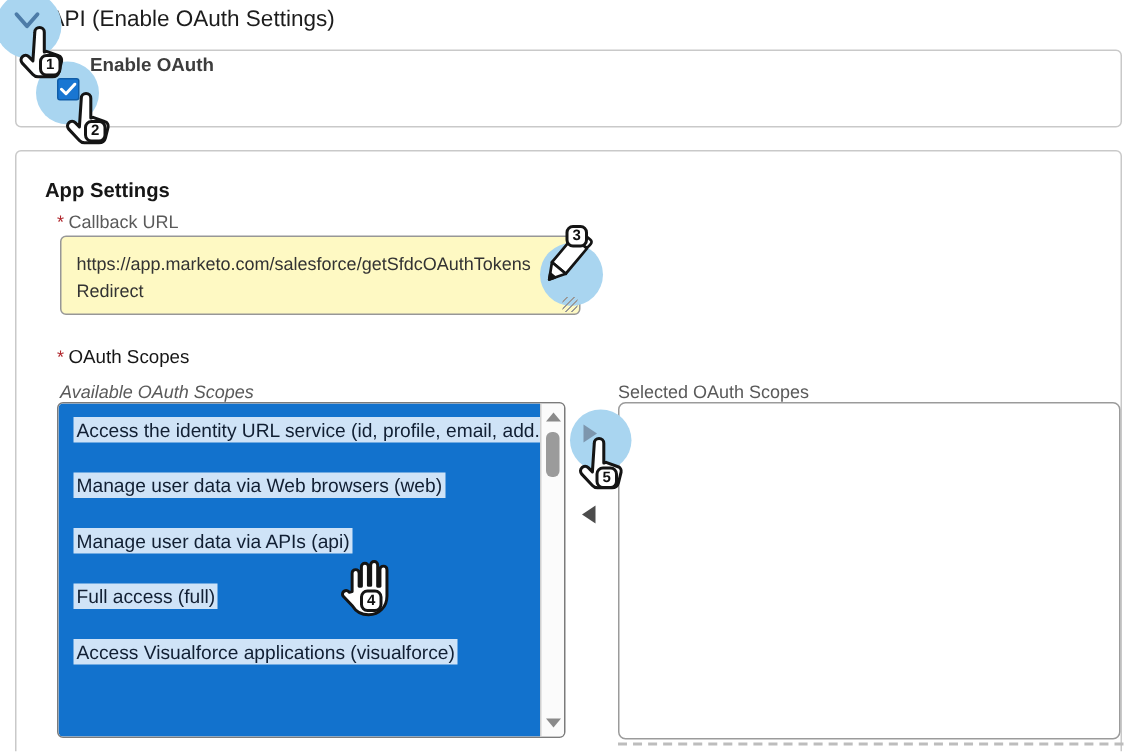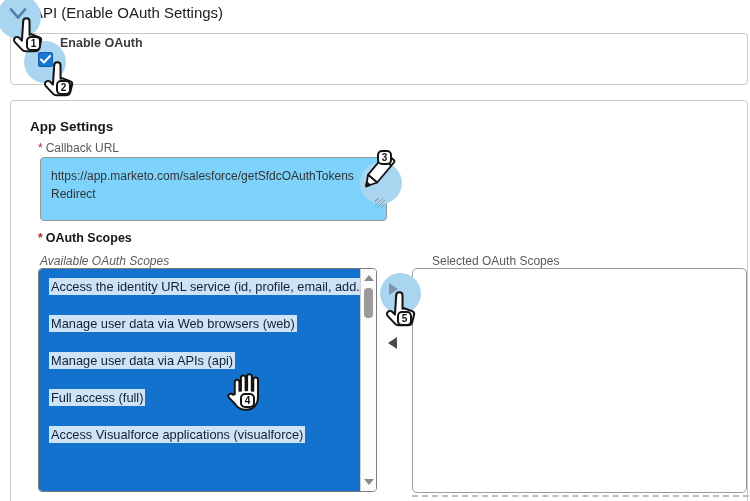--- a/index.html
+++ b/index.html
@@ -25,25 +25,25 @@
 
   
   .checkbox { position: absolute; left: 38px; top: 52px; width: 15px; height: 15px;
               background: #1976d2; border: 1px solid #105da8; border-radius: 2px; z-index: 3;
               display: flex; align-items: center; justify-content: center; }
   .checkbox-label { position: absolute; left: 60px; top: 36px; font-size: 12.5px; color: #3d3d3d; z-index: 3; font-weight: bold; }
 
   .section-heading { position: absolute; font-size: 13.5px; font-weight: bold; color: #161616; }
   .field-label { position: absolute; font-size: 12px; color: #5a5a5a; }
   .req { color: #b0272d; margin-right: 3px; font-size: 12px; }
-  .bold-label { position: absolute; font-size: 12.5px; font-weight: bold; color: #161616; }
+  .bold-label { position: absolute; font-size: 12.5px; font-weight: normal; color: #161616; }
 
   
-  .textarea { position: absolute; left: 40px; top: 157px; width: 347px; height: 64px;
-              border: 1px solid #979797; border-radius: 4px; background: #7dd3fc;
+  .textarea { position: absolute; left: 40px; top: 157px; width: 347px; height: 53px;
+              border: 1px solid #979797; border-radius: 4px; background: #fef9c3;
               font-size: 12px; line-height: 18px; color: #333; padding: 9px 26px 0 10px;
               word-break: break-all; white-space: pre-wrap; overflow: hidden; }
   .resize-grip { position: absolute; right: 2px; bottom: 2px; width: 10px; height: 10px;
                  background: repeating-linear-gradient(135deg, transparent 0 2px, #9a9a9a 2px 3px); z-index: 3; }
 
   
   .listbox-left { position: absolute; left: 38px; top: 268px; width: 339px; height: 224px;
                   border: 1px solid #7b7b7b; border-radius: 4px; background: #fff; overflow: hidden; }
   .listbox-blue { position: absolute; left: 0; top: 0; bottom: 0; right: 16px;
                   background: #1272cd; border-radius: 3px 0 0 3px; padding: 9px 0 0 10px; }
@@ -129,21 +129,21 @@
       <path d="M16 36 L28 36 L22 46 Z"></path>
       <path d="M20 42.5 L24 42.5 L22 46 Z" fill="#141414"></path>
     </g>
   </svg>
   <div class="badge" style="left:377px; top:150px;">3</div>
 
   <div class="bold-label" style="left:38px; top:231px;">
     <span class="req">*</span><span>OAuth Scopes</span>
   </div>
   <div class="field-label" style="left:40px; top:254px;font-style:italic;">Available OAuth Scopes</div>
-  <div class="field-label" style="left:412px; top:254px;margin-left:20px;">Selected OAuth Scopes</div>
+  <div class="field-label" style="left:412px; top:254px;">Selected OAuth Scopes</div>
 
   <div class="listbox-left">
     <div class="listbox-blue">
       <div class="scope-item">Access the identity URL service (id, profile, email, add...</div>
       <div class="scope-item">Manage user data via Web browsers (web)</div>
       <div class="scope-item">Manage user data via APIs (api)</div>
       <div class="scope-item">Full access (full)</div>
       <div class="scope-item">Access Visualforce applications (visualforce)</div>
     </div>
     <div class="scrollbar">

